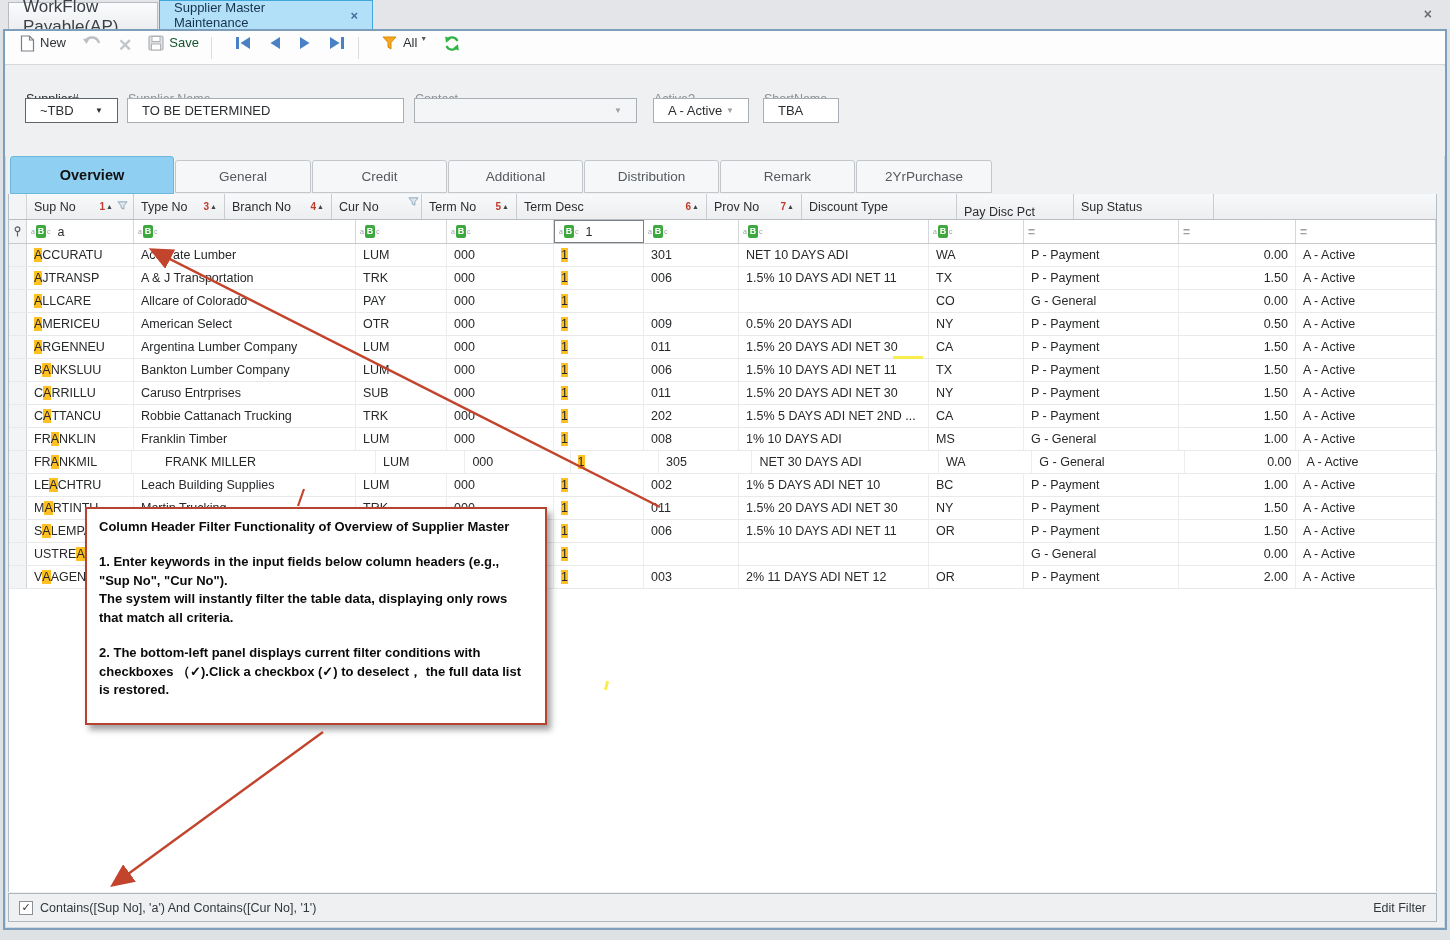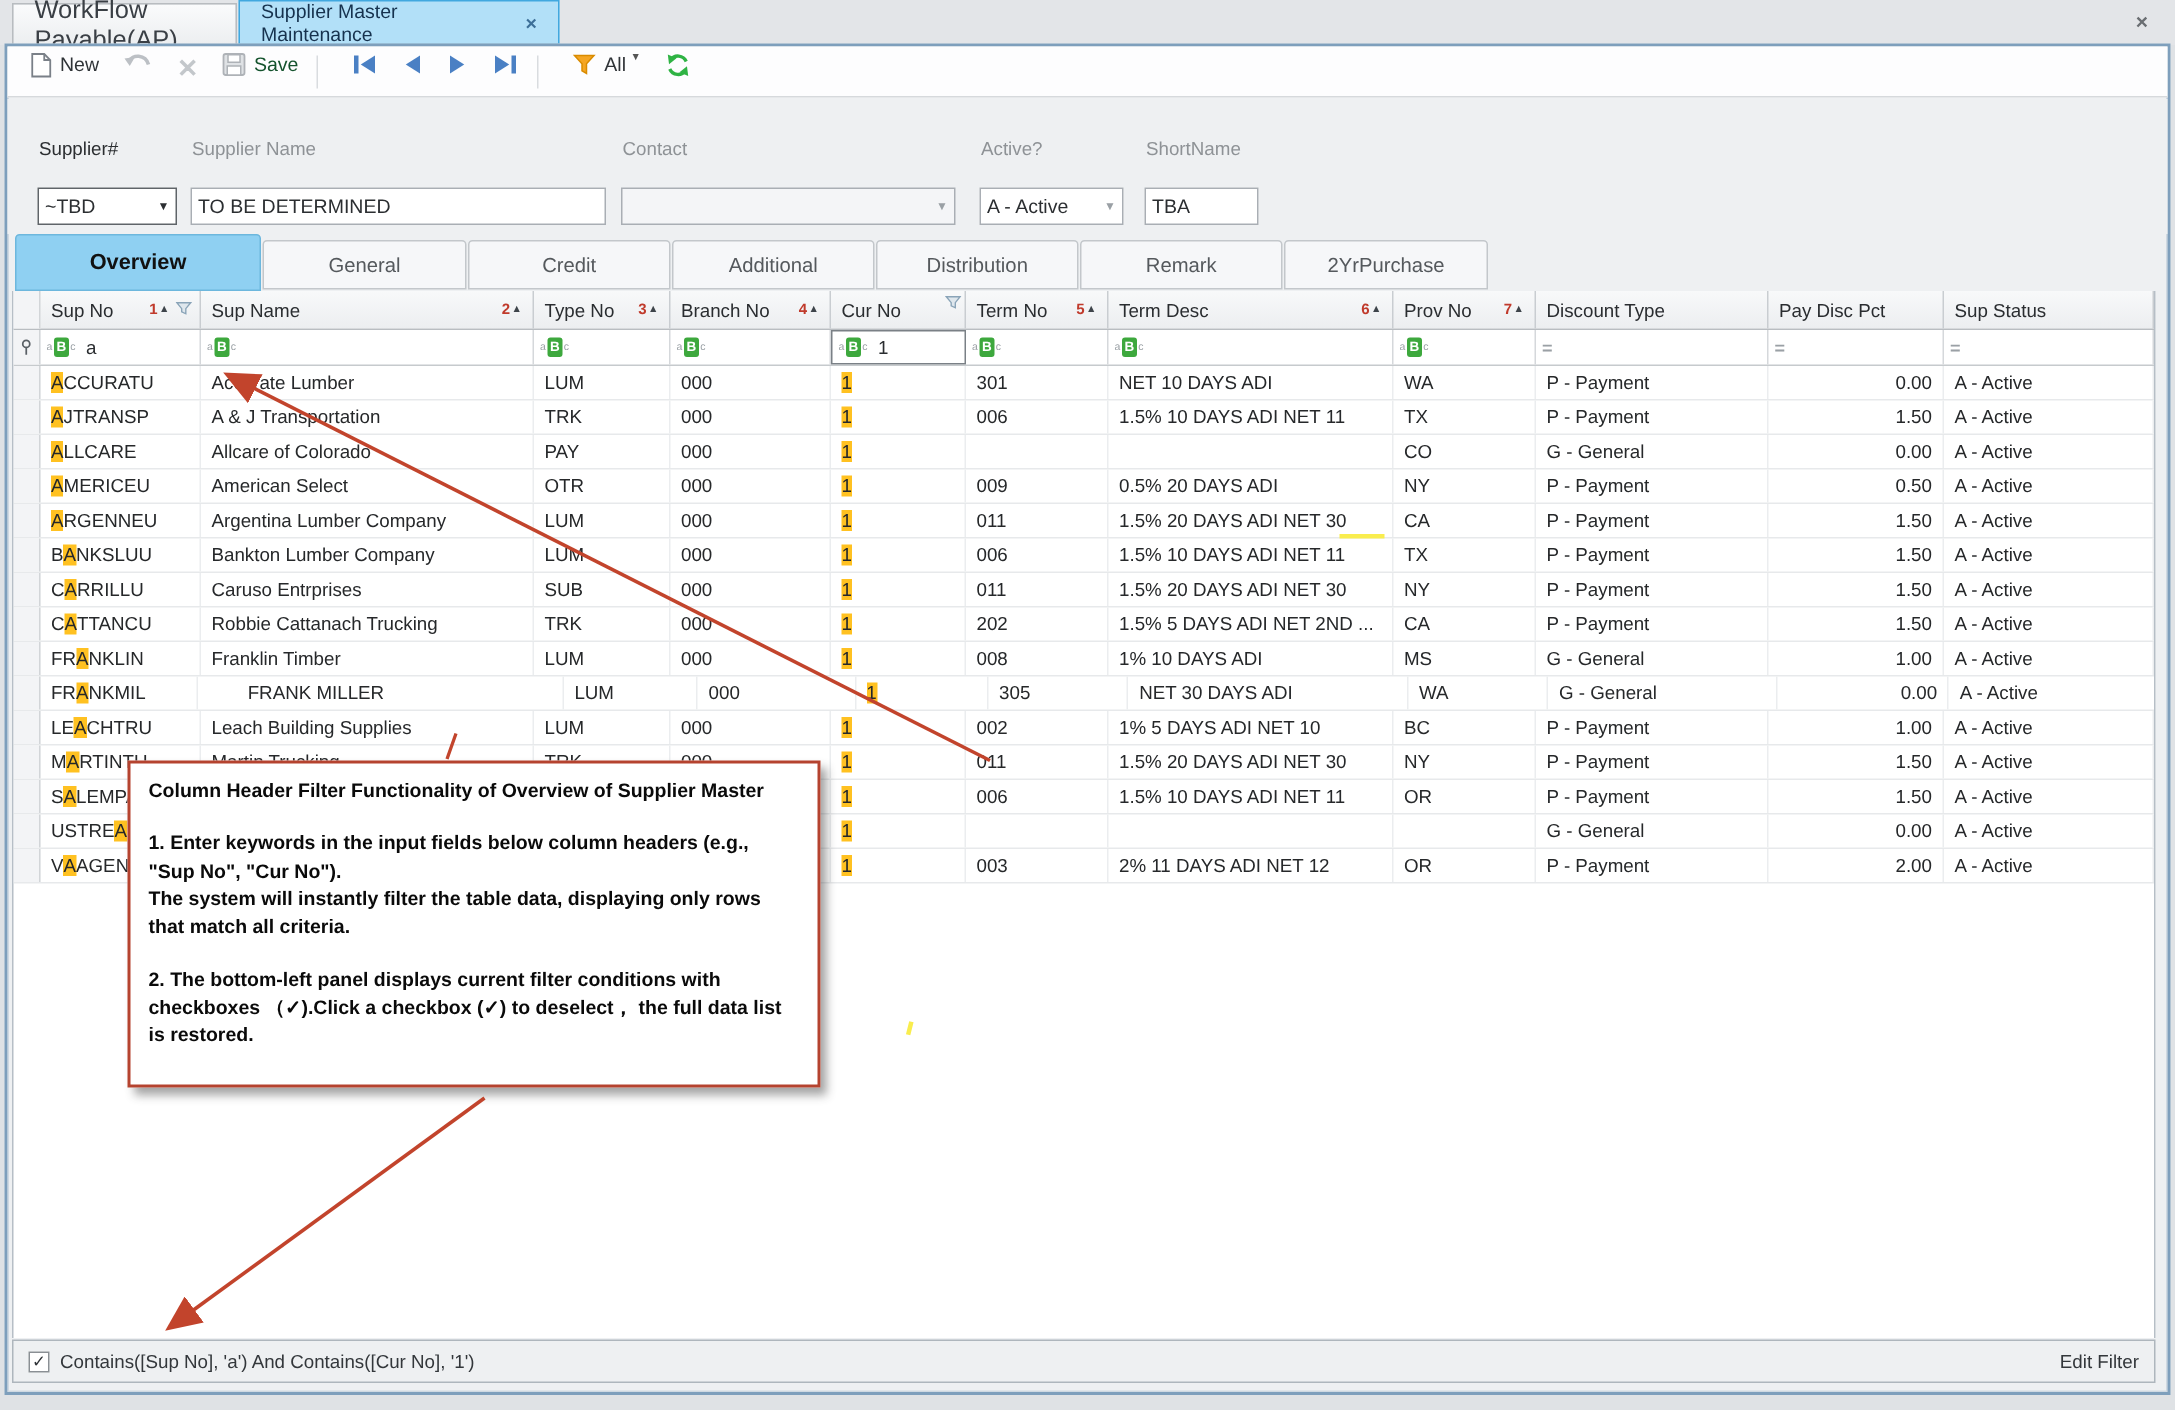--- a/index.html
+++ b/index.html
@@ -29,22 +29,22 @@
              border-bottom:1px solid #d6d9dc; display:flex; align-items:center; }
   .tb-item { display:flex; align-items:flex-start; margin-left:10px; height:26px; padding:0 3px; }
   .tb-label { margin-left:5px; font-size:13px; color:#2f3337; }
   .tb-label.disabled { color:#14532d; }
   .tb-sep { width:1px; height:22px; background:#d9dcdf; margin:0 9px; }
   .tb-caret { font-size:7px; color:#555; margin-left:3px; }
   
   .form-panel { position:absolute; left:5px; top:66px; width:1440px; height:90px; background:#eef0f2; }
   .f-label { position:absolute; top:26px; font-size:12.5px; color:#8e9296; }
   .f-label.strong { color:#2b2e31; }
-  .f-field { position:absolute; top:59px; height:25px; background:#fff; border:1px solid #a9aeb4;
-             display:flex; align-items:center; padding:0 4px; font-size:13px; color:#2b2e31; }
+  .f-field { position:absolute; top:32px; height:25px; background:#fff; border:1px solid #a9aeb4;
+             display:flex; align-items:center; padding:0 14px; font-size:13px; color:#2b2e31; }
   .f-field .dd { margin-left:auto; font-size:8px; color:#55595d; }
   .f-field.combo-strong { border:1px solid #5f6469; }
   .f-field.empty { background:#f4f5f7; }
   
   .page-tabs { position:absolute; left:5px; top:156px; width:1440px; height:38px; }
   .ptab { position:absolute; top:4px; height:33px; background:#f6f7f9; border:1px solid #c3c7cb;
           display:flex; align-items:center; justify-content:center; font-size:13.5px; color:#55595d;
           border-radius:3px 3px 0 0; }
   .ptab.active { top:0; height:38px; background:#8fd0f2; border:1px solid #6db7dd; color:#111;
           font-weight:bold; font-size:14.5px; }
@@ -241,27 +241,20 @@
       <div class="g-hcell" style="width: 107px;">
         <span>Sup No</span>
         <span class="sort-ind">
           <span class="sort-num">1</span>
           <span class="sort-arr">▲</span>
         </span>
         <span class="h-funnel" style="position: static; margin-left: 2px;"><svg width="11" height="11" viewBox="0 0 12 12">
             <path d="M1 2h10L7.5 6.3V10l-3-1.4V6.3z" fill="#dfe7ed" stroke="#8aa4b8" stroke-width="1"></path>
           </svg></span>
       </div>
-      <div class="g-hcell" style="width: 222px;">
-        <span>Sup Name</span>
-        <span class="sort-ind">
-          <span class="sort-num">2</span>
-          <span class="sort-arr">▲</span>
-        </span>
-      </div>
       <div class="g-hcell" style="width: 91px;">
         <span>Type No</span>
         <span class="sort-ind">
           <span class="sort-num">3</span>
           <span class="sort-arr">▲</span>
         </span>
       </div>
       <div class="g-hcell" style="width: 107px;">
         <span>Branch No</span>
         <span class="sort-ind">
@@ -292,21 +285,21 @@
       <div class="g-hcell" style="width: 95px;">
         <span>Prov No</span>
         <span class="sort-ind">
           <span class="sort-num">7</span>
           <span class="sort-arr">▲</span>
         </span>
       </div>
       <div class="g-hcell" style="width: 155px;">
         <span>Discount Type</span>
       </div>
-      <div class="g-hcell" style="width: 117px;">
+      <div class="g-hcell" style="width: 117px; align-items: flex-end;">
         <span>Pay Disc Pct</span>
       </div>
       <div class="g-hcell" style="width: 140px;">
         <span>Sup Status</span>
       </div>
     </div>
   <div class="g-row g-filter" id="grid-filter">
       <div class="g-fcell ind-col" style="width: 18px; justify-content: center;">
         <svg width="10" height="13" viewBox="0 0 10 13">
           <circle cx="5" cy="4" r="2.6" fill="none" stroke="#5a6066" stroke-width="1.3"></circle>

